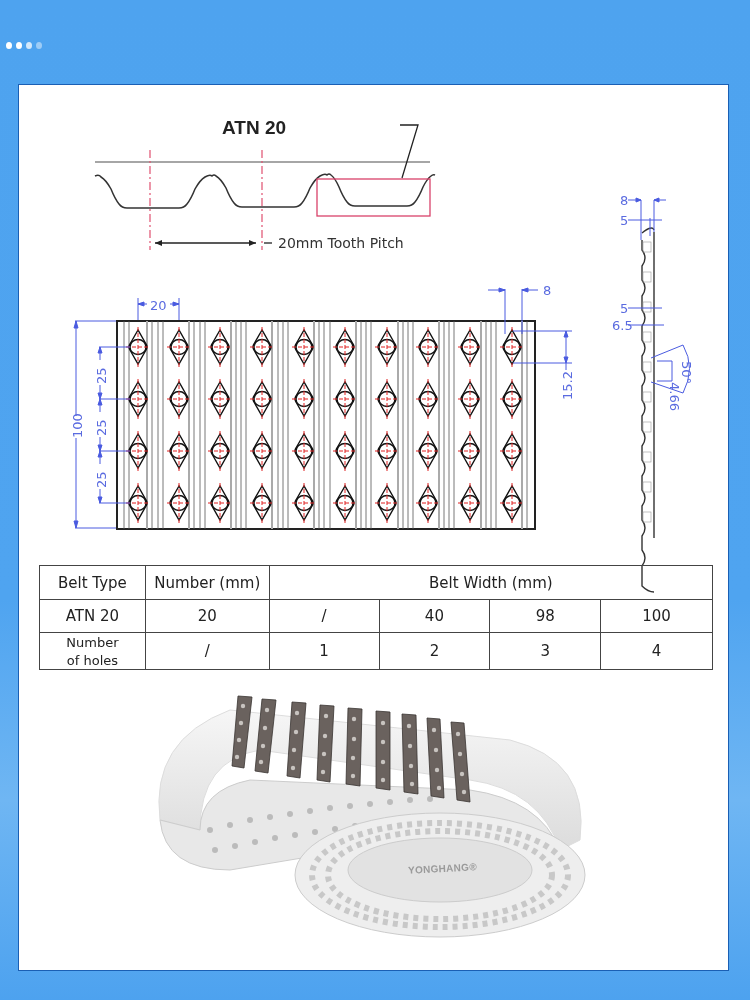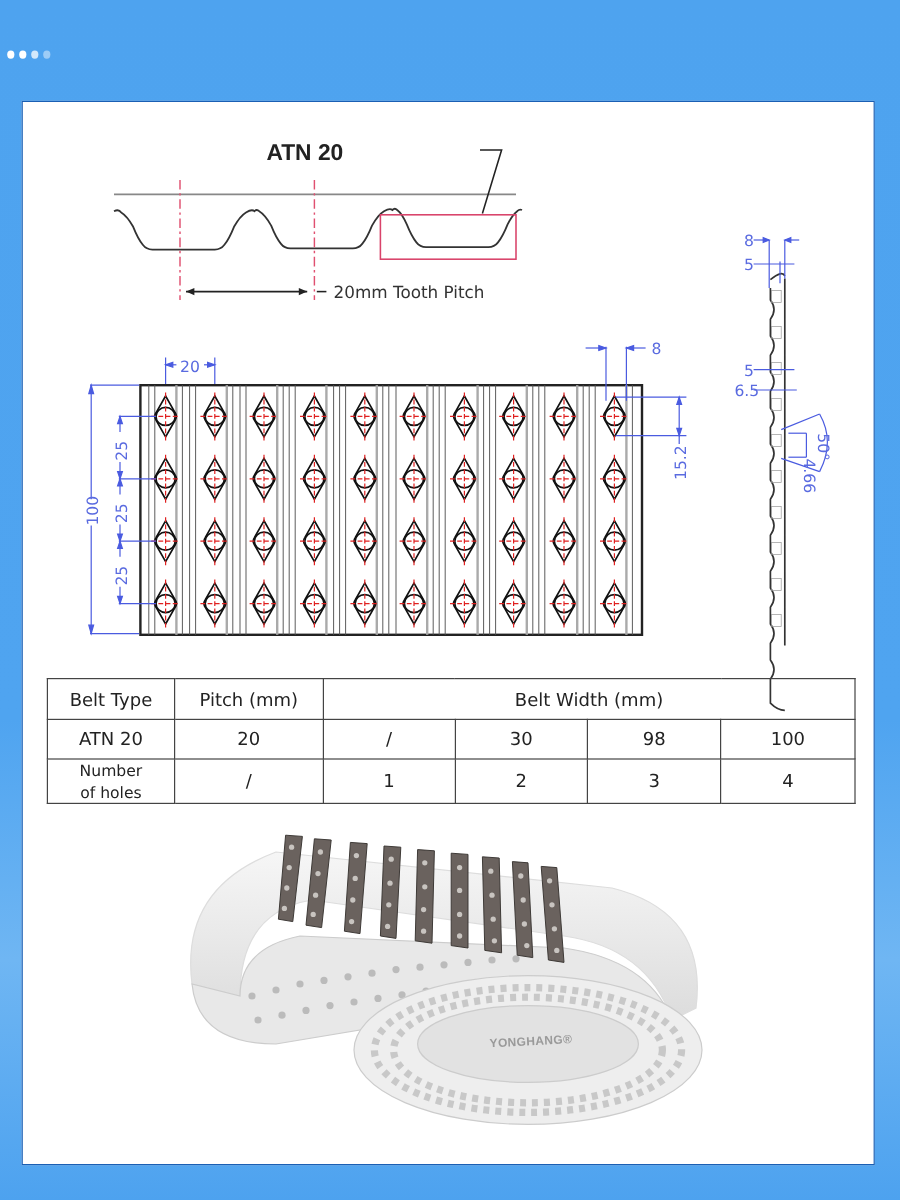--- a/index.html
+++ b/index.html
@@ -265,28 +265,28 @@
     <col style="width:106px">
       <col style="width:124px">
       <col style="width:110px">
     <col style="width:111px">
       <col style="width:111px">
       <col style="width:112px">
   </colgroup>
   <tbody>
       <tr class="r1">
     <td>Belt Type</td>
-    <td>Pitch (mm)</td>
+    <td>Number (mm)</td>
     <td colspan="4">Belt Width (mm)</td>
   </tr>
   <tr class="r2">
     <td>ATN 20</td>
     <td>20</td>
     <td>/</td>
-    <td>30</td>
+    <td>40</td>
     <td>98</td>
     <td>100</td>
   </tr>
   <tr class="r3">
     <td>
       <span class="small2">Number</span><br>
       <span class="small2">of holes</span>
     </td>
     <td>/</td>
     <td>1</td>

